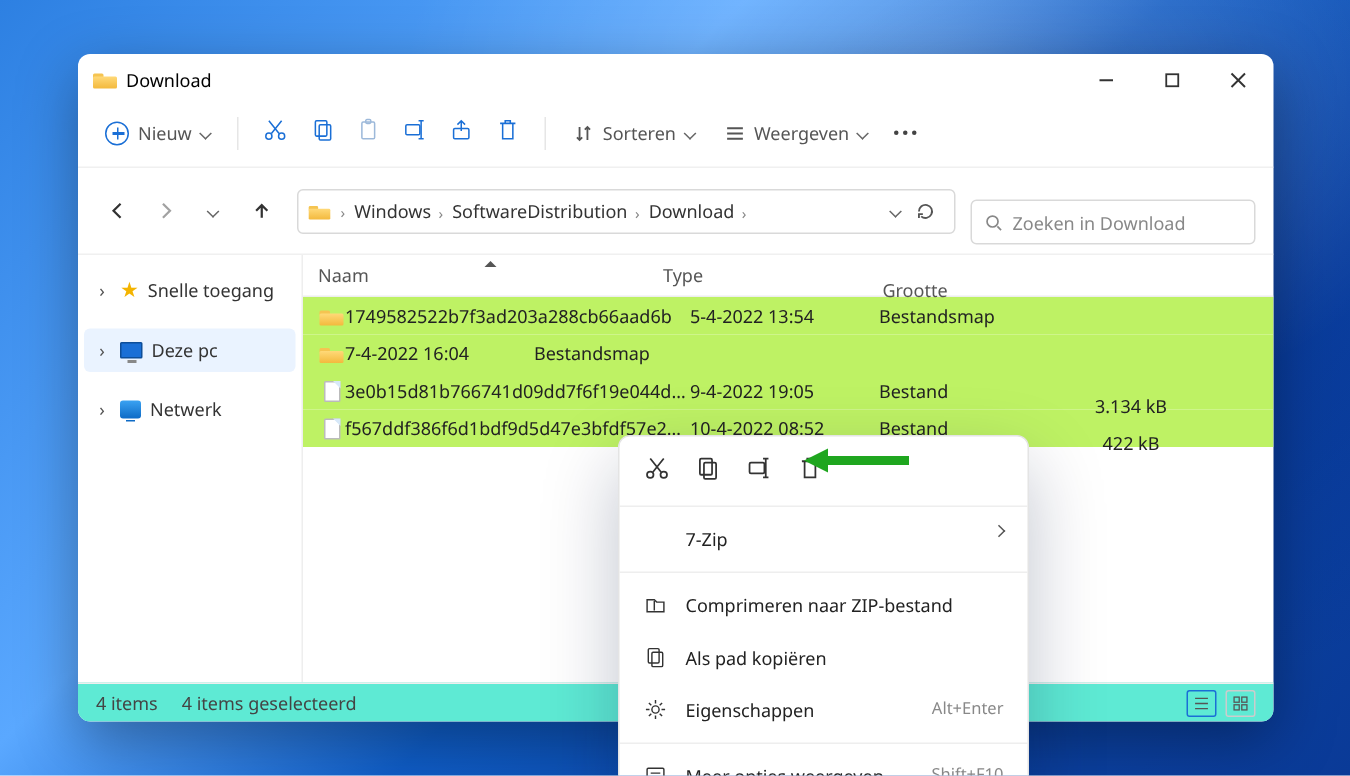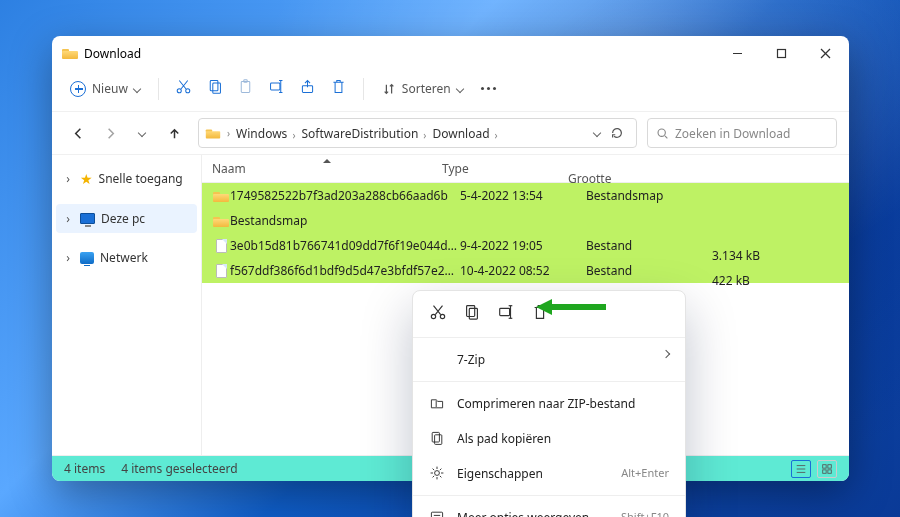--- a/index.html
+++ b/index.html
@@ -49,40 +49,40 @@
 
   .navbar{display:flex;align-items:center;gap:4px;padding:6px 12px;border-top:1px solid #f0f0f0;border-bottom:1px solid #f0f0f0;}
   .navbtn{width:28px;height:28px;display:flex;align-items:center;justify-content:center;color:#555;border-radius:4px;}
   .navbtn.disabled{opacity:.45;}
   .navbtn svg{width:15px;height:15px;stroke:#333;fill:none;stroke-width:1.6;}
   .path{flex:1;display:flex;align-items:center;gap:6px;height:30px;border:1px solid #d9d9d9;border-radius:4px;padding:0 6px;margin:0 6px;background:#fff;}
   .path .folder-icon{transform:scale(.9);}
   .crumb{display:flex;align-items:flex-end;gap:5px;color:#333;}
   .crumb-sep{color:#888;font-size:10px;}
   .path-end{margin-left:auto;display:flex;align-items:center;gap:10px;padding-right:6px;}
-  .search{width:190px;height:30px;border:1px solid #d9d9d9;border-radius:4px;display:flex;align-items:center;gap:6px;padding:0 8px;color:#888;}
+  .search{width:190px;height:30px;border:1px solid #d9d9d9;border-radius:4px;display:flex;align-items:center;gap:6px;padding:0 8px;color:#888;margin-top:15px;}
 
   .body{flex:1;display:flex;min-height:0;}
   .sidebar{width:150px;border-right:1px solid #eee;padding:8px 4px;}
   .tree-item{display:flex;align-items:center;gap:6px;padding:6px 6px;border-radius:4px;color:#333;}
   .tree-item .exp{width:12px;display:flex;justify-content:center;color:#555;}
   .tree-item .star{color:#f4b400;font-size:14px;}
   .tree-item.sel{background:#eaf3ff;}
   .mon{width:15px;height:11px;background:#1a6fd6;border:1px solid #0d4e99;position:relative;border-radius:1px;}
   .mon::after{content:"";position:absolute;left:4px;top:11px;width:6px;height:2px;background:#888;}
   .net{width:14px;height:12px;background:linear-gradient(#3aa2f2,#0e6bc6);border-radius:2px;position:relative;}
   .net::after{content:"";position:absolute;left:4px;top:13px;width:6px;height:1px;background:#0e6bc6;}
 
   .listarea{flex:1;display:flex;flex-direction:column;position:relative;}
   .headers{display:flex;align-items:center;color:#555;border-bottom:1px solid #eee;height:28px;padding-left:10px;}
   .headers .col{position:relative;}
   .col.name{flex:0 0 230px;}
   .col.mod{flex:0 0 126px;}
   .col.type{flex:0 0 126px;}
-  .col.size{flex:0 0 100px;text-align:left;padding-right:16px;margin-top:20px;}
+  .col.size{flex:0 0 100px;text-align:center;padding-right:16px;margin-top:20px;}
   .sort-ind{position:absolute;top:-1px;left:50%;transform:translateX(-50%);width:0;height:0;border-left:4px solid transparent;border-right:4px solid transparent;border-bottom:4px solid #555;}
   .rows .row{display:flex;align-items:center;height:25px;padding-left:10px;background:#d7e8f8;}
   .row .icon{width:18px;display:flex;justify-content:center;}
   .row .file-icon{width:11px;height:14px;background:#fff;border:1px solid #bbb;border-radius:1px;position:relative;}
   .row .file-icon::after{content:"";position:absolute;right:-1px;top:-1px;width:0;height:0;border-top:5px solid #d7e8f8;border-left:5px solid transparent;}
   .row.sel{background:#bef264;}
   .row .col{color:#222;}
   .row .col.size{color:#222;}
   .statusbar{height:26px;border-top:1px solid #eee;display:flex;align-items:center;gap:16px;padding:0 12px;color:#444;background:#5eead4;}
   .status-right{margin-left:auto;display:flex;gap:6px;}
@@ -173,20 +173,29 @@
       <span class="ticon"><svg viewBox="0 0 20 20">
             <path d="M4 5 h12 M8 5 V3 h4 v2 M6 5 v12 h8 V5"></path>
           </svg></span>
     </div>
     <div class="sep"></div>
     <div class="btn">
       <svg width="14" height="14" viewBox="0 0 16 16" fill="none" stroke="#555" stroke-width="1.4">
           <path d="M5 3 v10 M3 11 l2 2 l2-2 M11 13 V3 M9 5 l2-2 l2 2"></path>
         </svg>
       <span>Sorteren</span>
+      <span class="chev"></span>
+    </div>
+    <div class="btn">
+      <svg width="14" height="14" viewBox="0 0 16 16" fill="none" stroke="#555" stroke-width="1.4">
+          <line x1="2" y1="4" x2="14" y2="4"></line>
+          <line x1="2" y1="8" x2="14" y2="8"></line>
+          <line x1="2" y1="12" x2="14" y2="12"></line>
+        </svg>
+      <span>Weergeven</span>
       <span class="chev"></span>
     </div>
     <div class="more-dots btn">
         <span></span>
         <span></span>
         <span></span>
       </div>
   </div>
 
   <div class="navbar">
@@ -271,20 +280,21 @@
             </span>
           <div class="col name" style="overflow:hidden;white-space:nowrap;text-overflow:ellipsis;">1749582522b7f3ad203a288cb66aad6b</div>
           <div class="col mod">5-4-2022 13:54</div>
           <div class="col type">Bestandsmap</div>
           <div class="col size"></div>
         </div>
         <div class="row sel">
           <span class="icon">
               <span class="folder-icon"></span>
             </span>
+          <div class="col mod">7-4-2022 16:04</div>
           <div class="col type">Bestandsmap</div>
           <div class="col size"></div>
         </div>
         <div class="row sel">
           <span class="icon">
               <span class="file-icon"></span>
             </span>
           <div class="col name" style="overflow:hidden;white-space:nowrap;text-overflow:ellipsis;">3e0b15d81b766741d09dd7f6f19e044db3625c29</div>
           <div class="col mod">9-4-2022 19:05</div>
           <div class="col type">Bestand</div>

